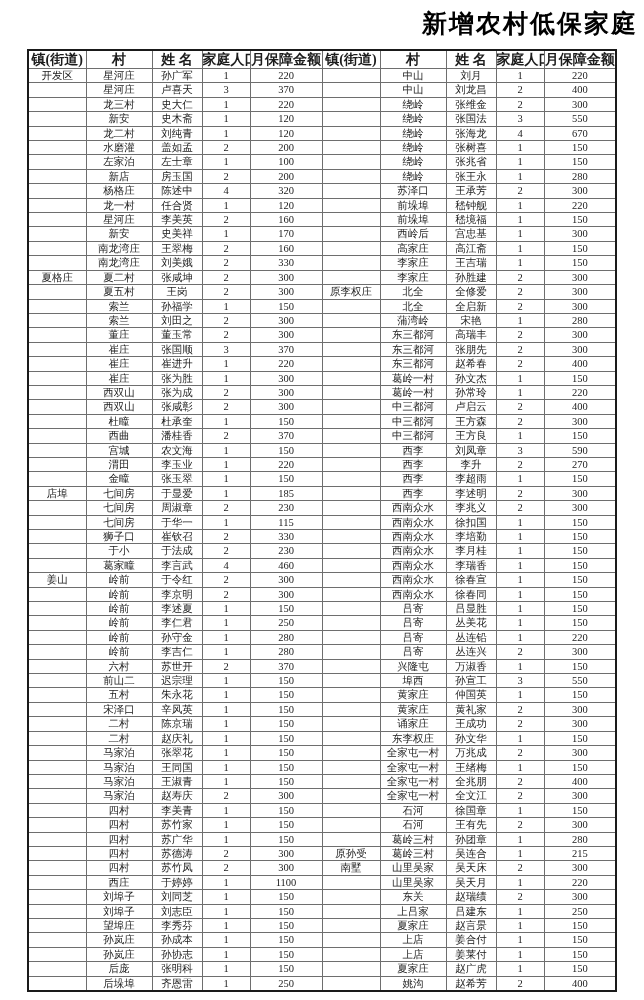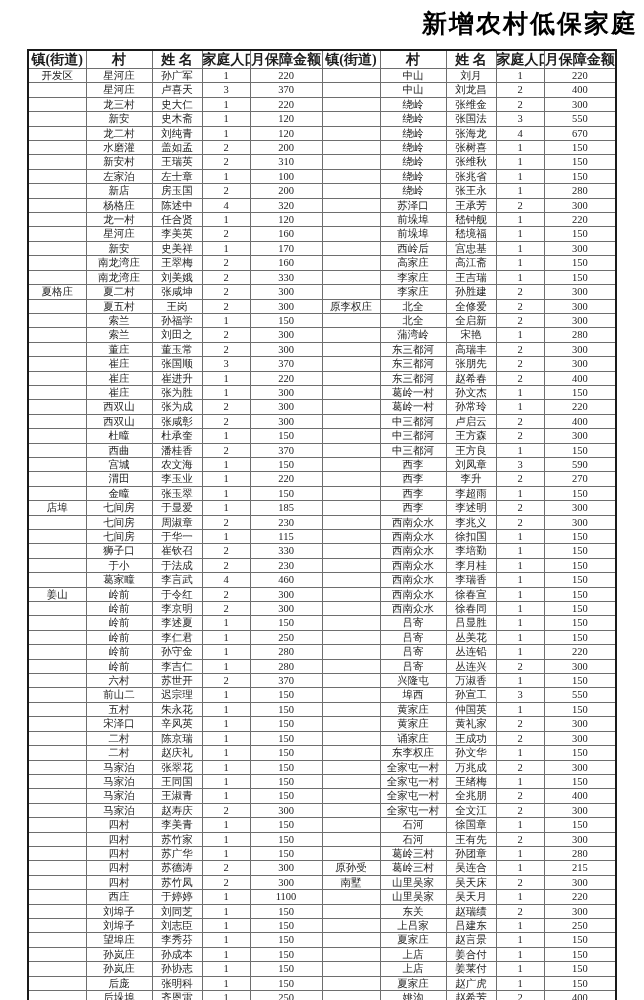--- a/index.html
+++ b/index.html
@@ -155,32 +155,20 @@
           <td>2</td>
           <td>200</td>
           <td></td>
           <td>绕岭</td>
           <td>张树喜</td>
           <td>1</td>
           <td>150</td>
         </tr>
         <tr>
           <td></td>
-          <td>新安村</td>
-          <td>王瑞英</td>
-          <td>2</td>
-          <td>310</td>
-          <td></td>
-          <td>绕岭</td>
-          <td>张维秋</td>
-          <td>1</td>
-          <td>150</td>
-        </tr>
-        <tr>
-          <td></td>
           <td>左家泊</td>
           <td>左士章</td>
           <td>1</td>
           <td>100</td>
           <td></td>
           <td>绕岭</td>
           <td>张兆省</td>
           <td>1</td>
           <td>150</td>
         </tr>

